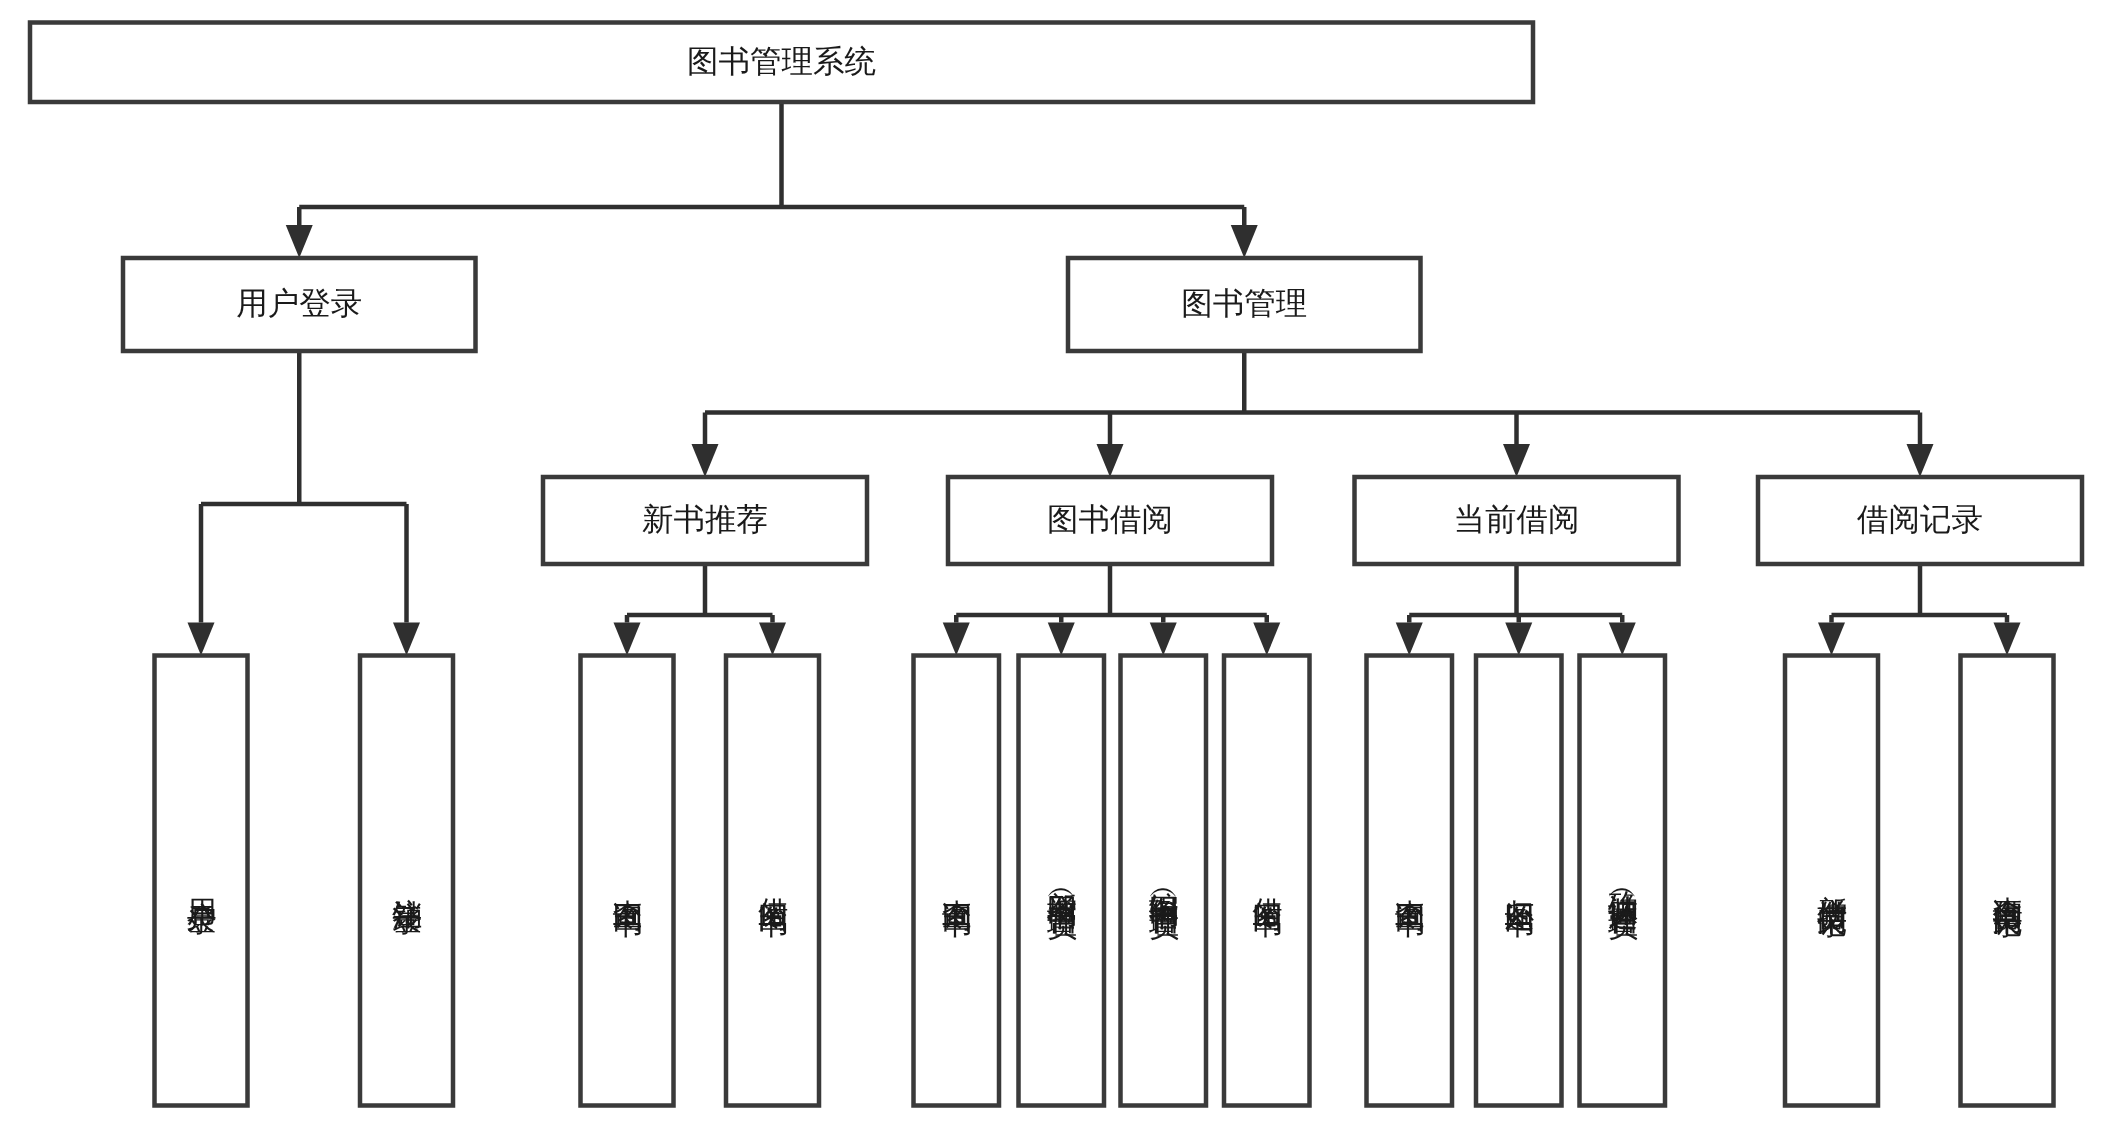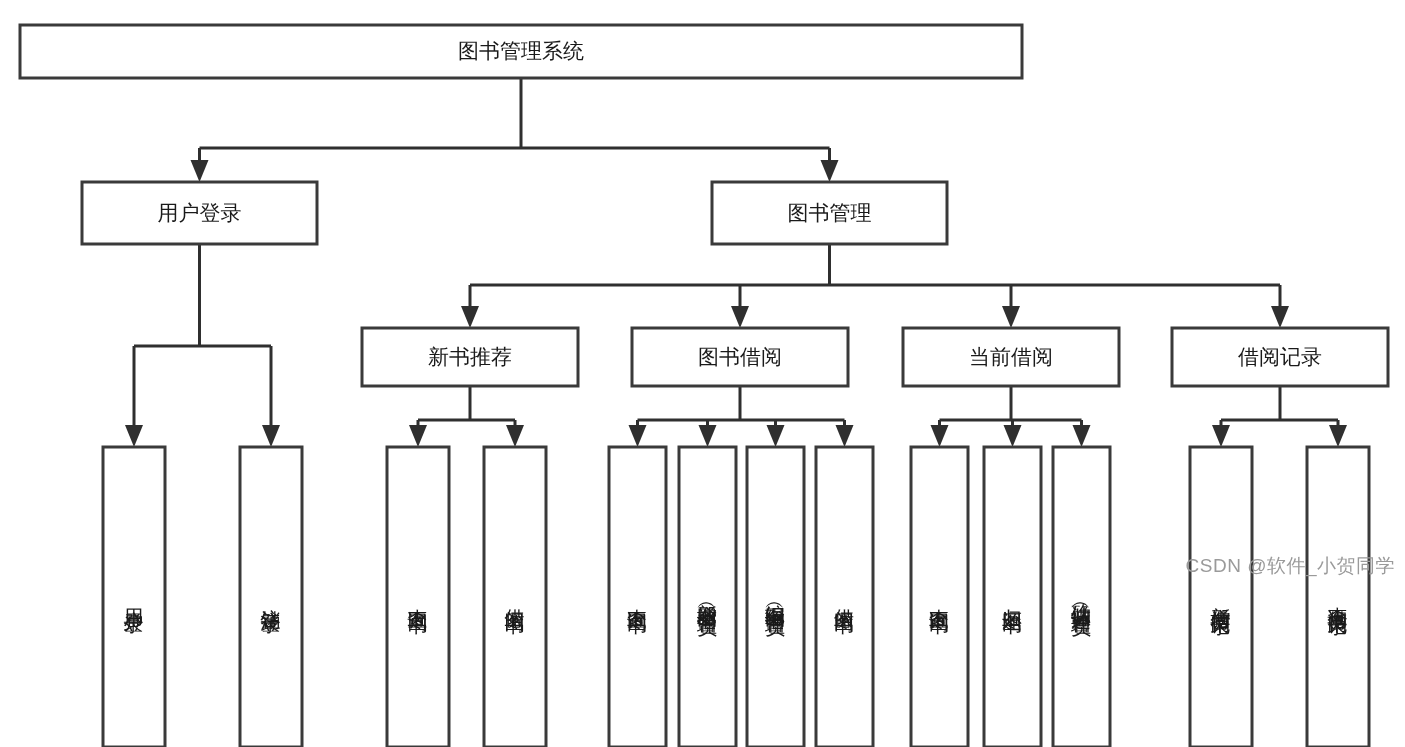--- a/index.html
+++ b/index.html
@@ -10,21 +10,21 @@
   body {
     width: 1405px;
     height: 747px;
     font-family: "Liberation Sans", "DejaVu Sans", sans-serif;
     overflow: hidden;
     position: relative;
   }
   #diagram-root {
     position: absolute;
     left: 0;
-    top: 12px;
+    top: 2px;
     width: 1405px;
     height: 571px;
   }
   svg.diagram {
     display: block;
     width: 1405px;
     height: 747px;
   }
   .node-rect {
     fill: #ffffff;
@@ -222,14 +222,13 @@
             </div></foreignObject>
         </g>
         <g>
           <rect x="1307" y="435" width="62" height="300" class="node-rect"></rect>
           <foreignObject x="1307" y="435" width="62" height="300"><div xmlns="http://www.w3.org/1999/xhtml" style="width: 62px; height: 300px; display: flex; align-items: center; justify-content: center;">
               <span style="writing-mode: vertical-rl; text-orientation: upright; font-family: &quot;Liberation Sans&quot;, &quot;DejaVu Sans&quot;, sans-serif; font-size: 20px; color: rgb(26, 26, 26); letter-spacing: 2px; line-height: 1;">查询借阅记录</span>
             </div></foreignObject>
         </g>
       </g>
   </svg>
-  <div class="watermark">CSDN @软件_小贺同学</div>
 </div>
 
 </body></html>

